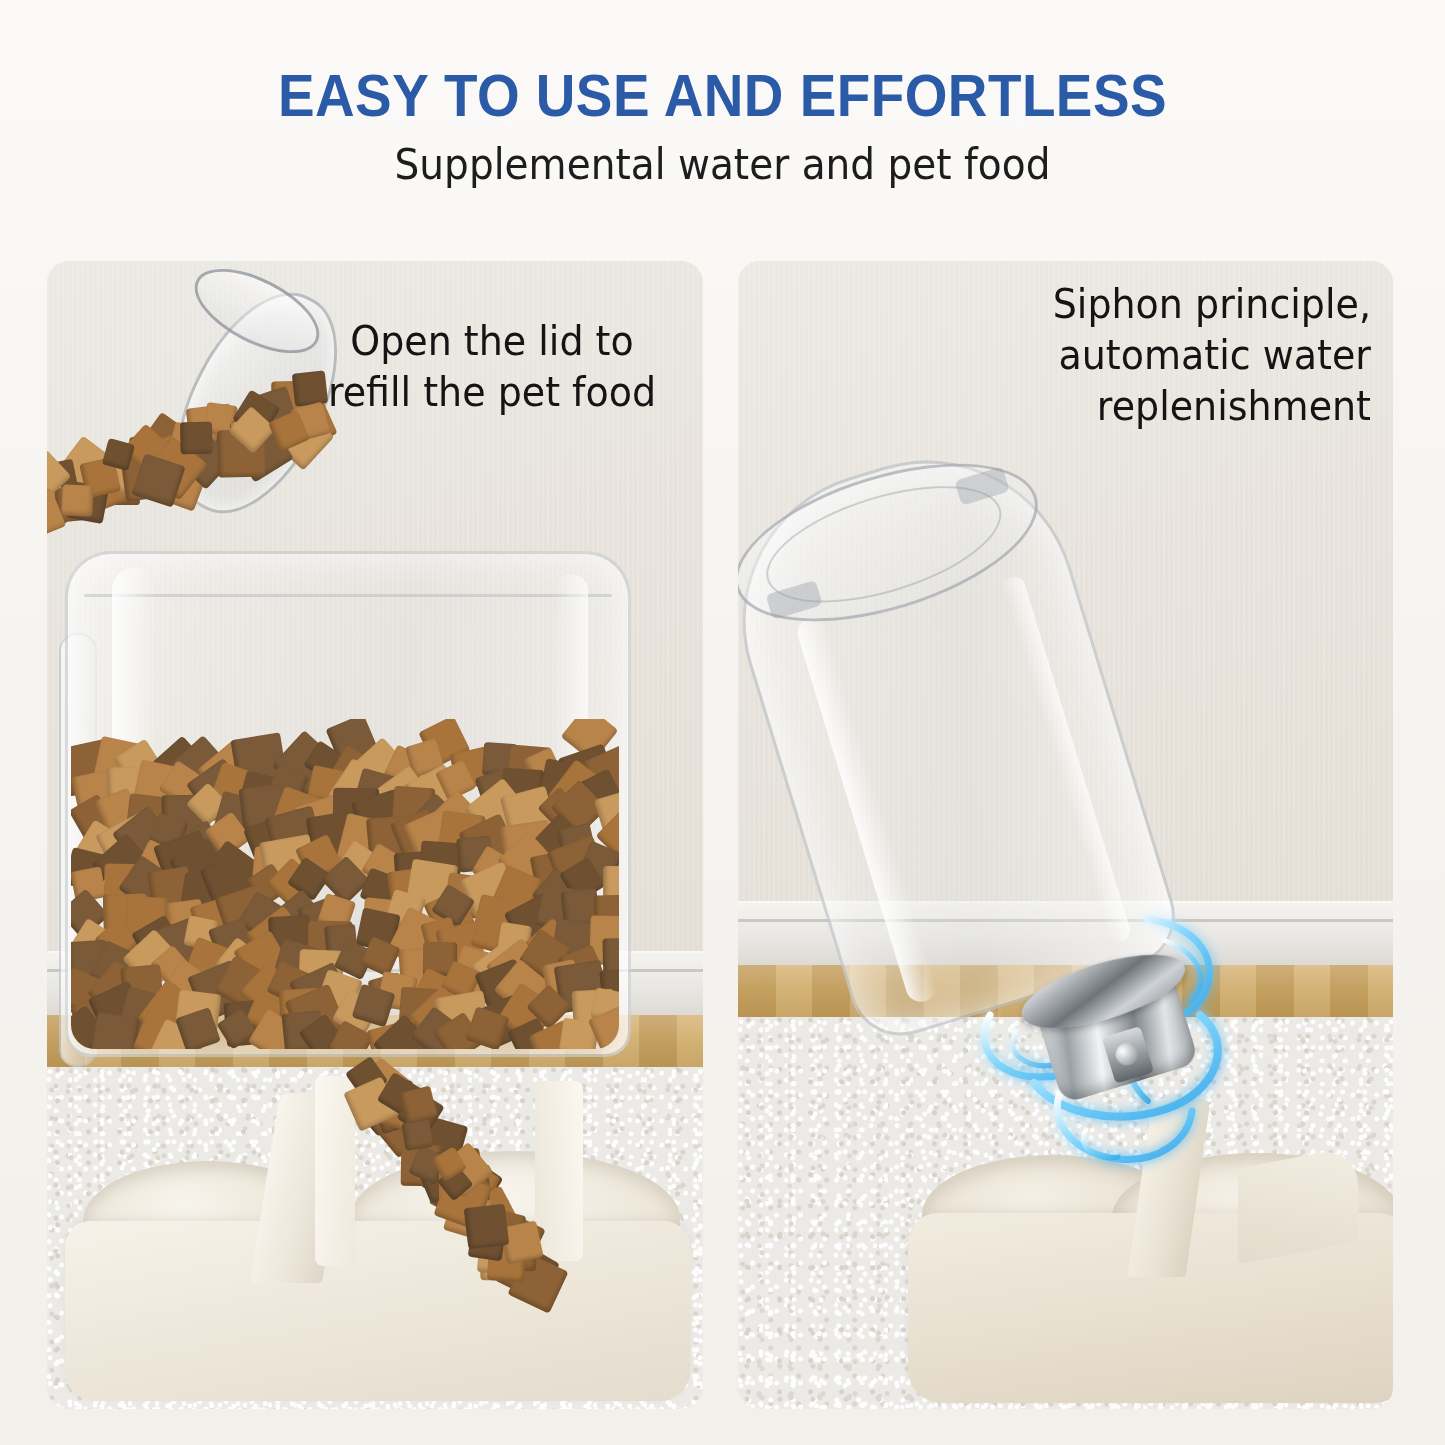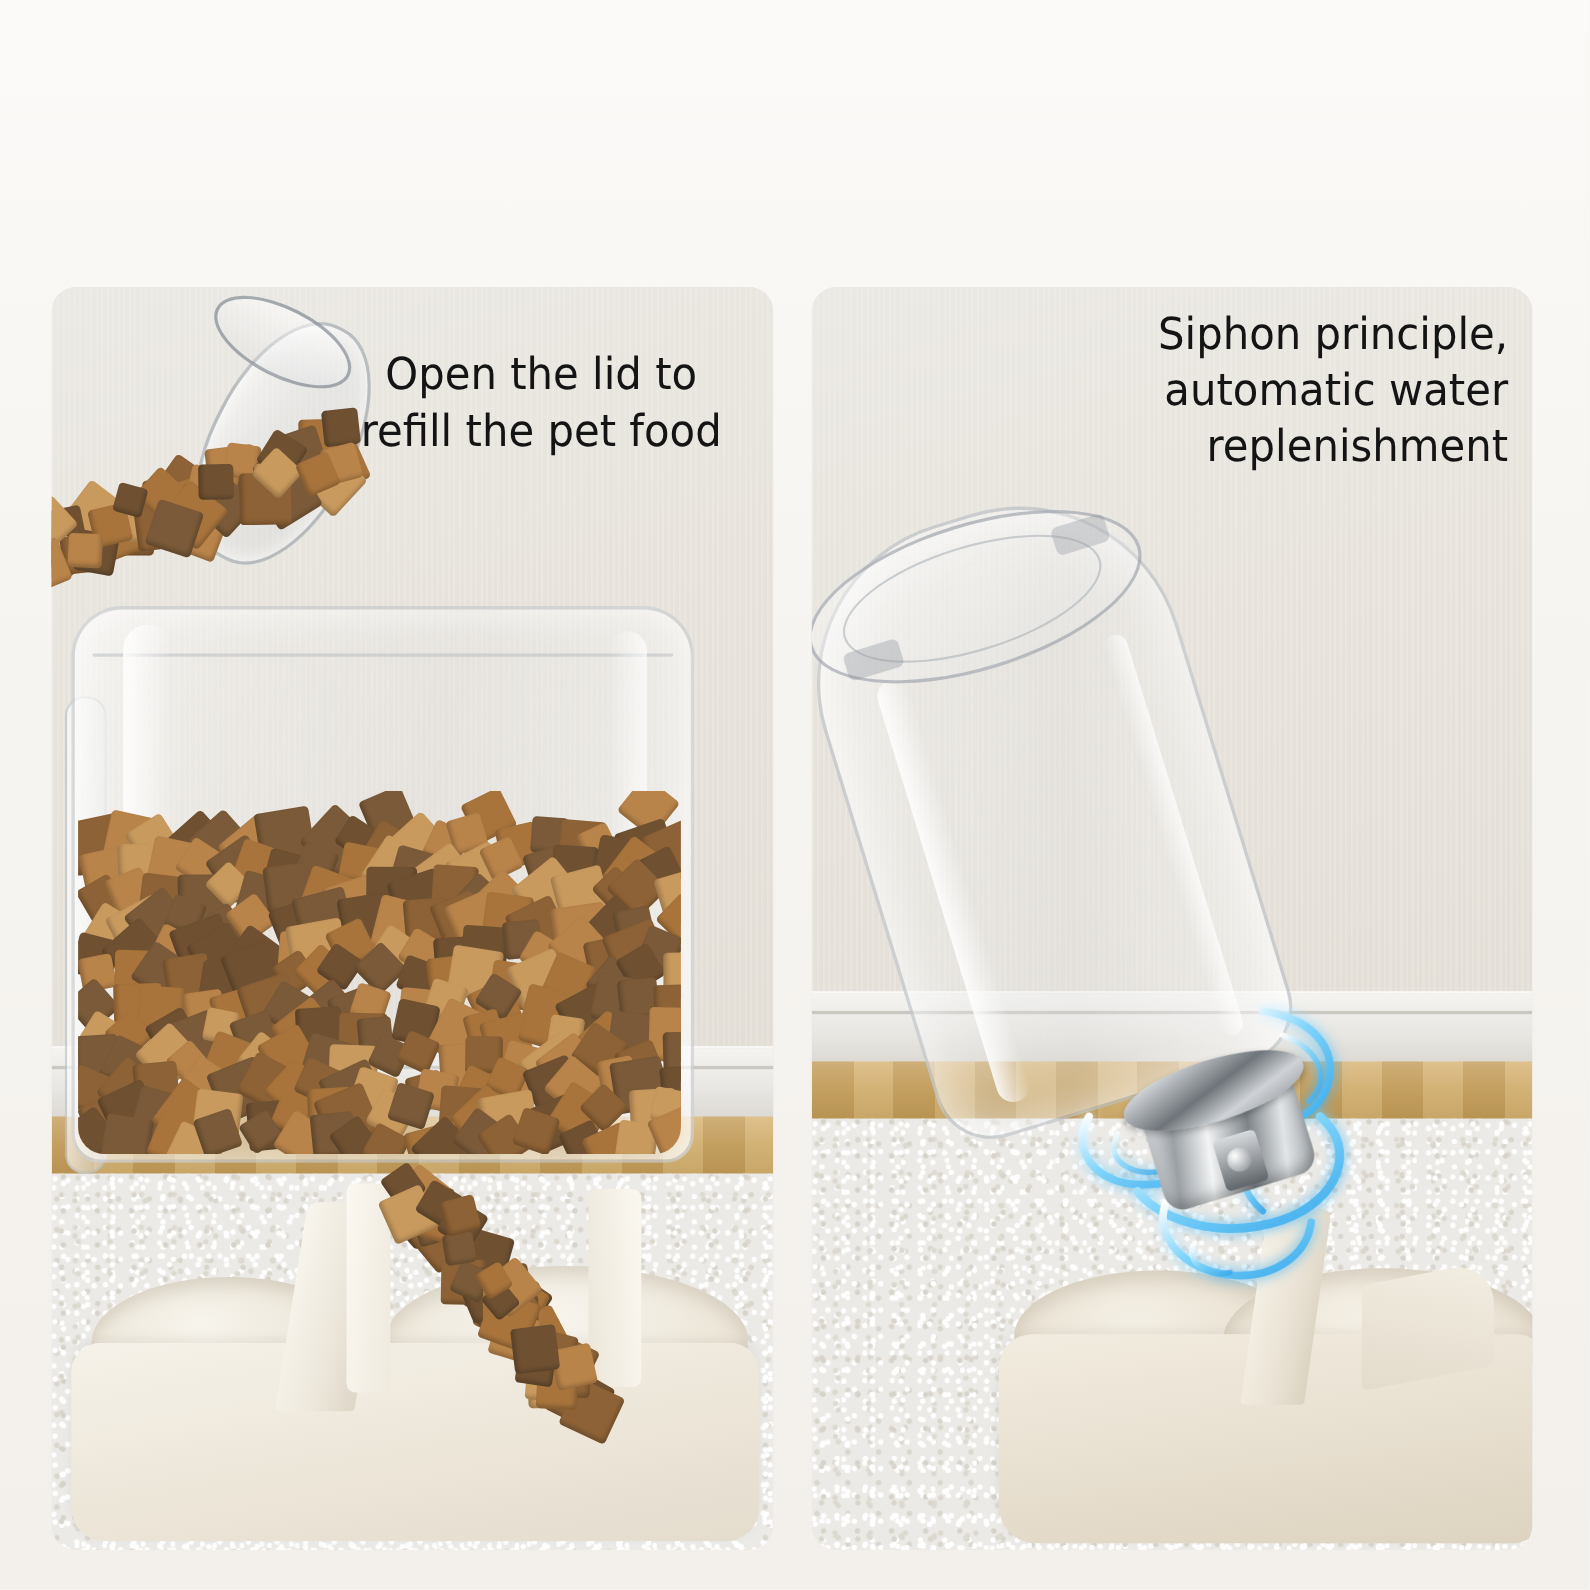--- a/index.html
+++ b/index.html
@@ -253,20 +253,24 @@
     position:absolute;left:330px;bottom:150px;width:120px;height:96px;
     background:linear-gradient(200deg,#f3eee3,#e3dbcb);
     border-radius:8px 40px 6px 6px;transform:skewY(-11deg);
   }
 </style>
 </head>
 <body>
 
 <div id="stage">
 
+  <div class="header">
+    <div class="headline">EASY TO USE AND EFFORTLESS</div>
+    <div class="subhead">Supplemental water and pet food</div>
+  </div>
 
   <div class="panel" id="panelLeft">
 
     <div class="wallUpper"></div>
     <div class="wallTexture"></div>
     <div class="baseboard" style="top:690px">
       <div class="baseboardLine" style="top:16px"></div>
     </div>
     <div class="woodfloor" style="top:754px">
       <div class="woodgrain"></div>

